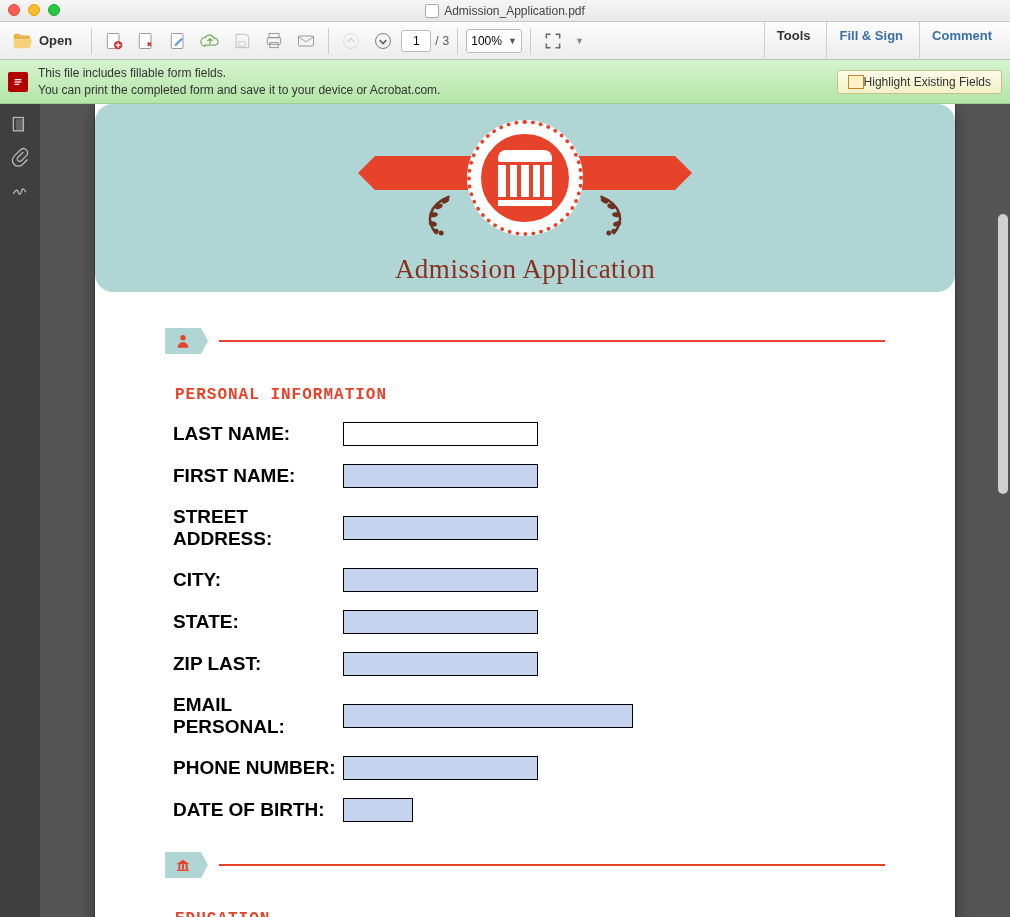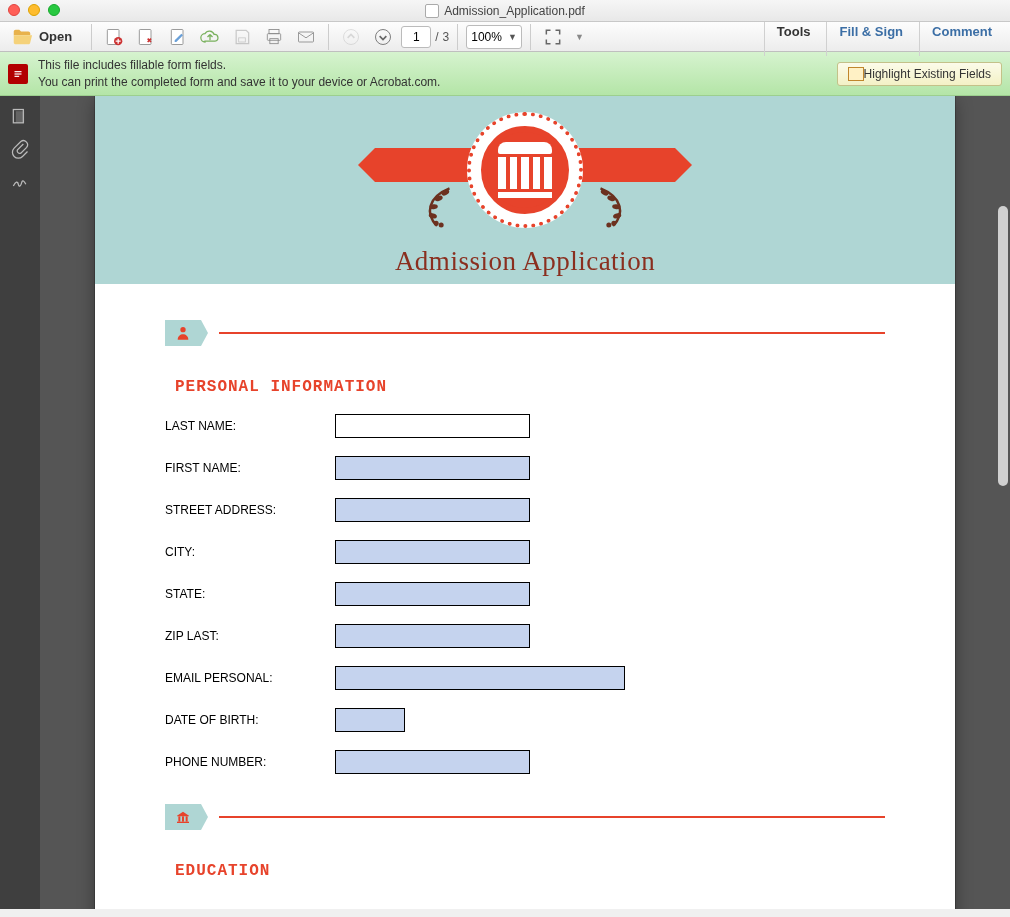--- a/index.html
+++ b/index.html
@@ -39,21 +39,21 @@
   .dot.green { background: #28c840; border: 1px solid #17a82d; }
   .titlebar .doc-icon {
     width: 14px; height: 14px; margin-right: 5px;
     background: #fff; border: 1px solid #aaa; border-radius: 2px;
     display: inline-block; vertical-align: middle;
   }
   .titlebar .title-text { vertical-align: middle; }
 
   
   .toolbar {
-    height: 30px;
+    height: 38px;
     background: linear-gradient(to bottom, #fdfdfd, #ececec);
     border-bottom: 1px solid #bfbfbf;
     display: flex;
     align-items: center;
     padding: 0 6px;
     gap: 4px;
   }
   .toolbar .sep { width: 1px; height: 26px; background: #ccc; margin: 0 4px; }
   .toolbar .btn-open {
     display: flex; align-items: center; gap: 6px;
@@ -171,20 +171,21 @@
 
   
   .banner {
     background: #afd6d4;
     height: 188px;
     position: relative;
     display: flex;
     flex-direction: column;
     align-items: center;
     padding-top: 16px;
+    border-radius: 18px;
   }
   .ribbon {
     position: absolute;
     top: 52px;
     left: 50%;
     transform: translateX(-50%);
     width: 300px;
     height: 34px;
     background: #e7432b;
     z-index: 1;
@@ -260,24 +261,25 @@
     margin-bottom: 18px;
   }
 
   .field-row {
     display: flex;
     align-items: center;
     margin-bottom: 18px;
   }
   .field-label {
     width: 170px;
-    font-size: 12px;
-    font-weight: normal;
+    font-size: 19px;
+    font-weight: bold;
     color: #000;
     font-family: Arial, sans-serif;
+    margin-left: 8px;
   }
   .inp {
     height: 24px;
     border: 1.5px solid #000;
     background: #c5d3ee;
   }
   .inp.active { background: #fff; }
   .inp.w1 { width: 195px; }
   .inp.w2 { width: 290px; }
   .inp.w3 { width: 70px; }
@@ -521,26 +523,26 @@
             </div>
             <div class="field-row">
               <div class="field-label">ZIP LAST:</div>
               <div class="inp w1"></div>
             </div>
             <div class="field-row">
               <div class="field-label">EMAIL PERSONAL:</div>
               <div class="inp w2"></div>
             </div>
             <div class="field-row">
+              <div class="field-label">PHONE NUMBER:</div>
+              <div class="inp w1"></div>
+            </div>
+            <div class="field-row">
               <div class="field-label">DATE OF BIRTH:</div>
               <div class="inp w3"></div>
-            </div>
-            <div class="field-row">
-              <div class="field-label">PHONE NUMBER:</div>
-              <div class="inp w1"></div>
             </div>
           </div>
 
         <div class="section-hdr" style="margin-top:30px">
           <div class="section-icon building-icon">
             <svg viewBox="0 0 24 24">
                 <path d="M3 10l9-6 9 6v1H3z" fill="#e7432b"></path>
                 <rect x="5" y="11" width="3" height="8" fill="#e7432b"></rect>
                 <rect x="10.5" y="11" width="3" height="8" fill="#e7432b"></rect>
                 <rect x="16" y="11" width="3" height="8" fill="#e7432b"></rect>

